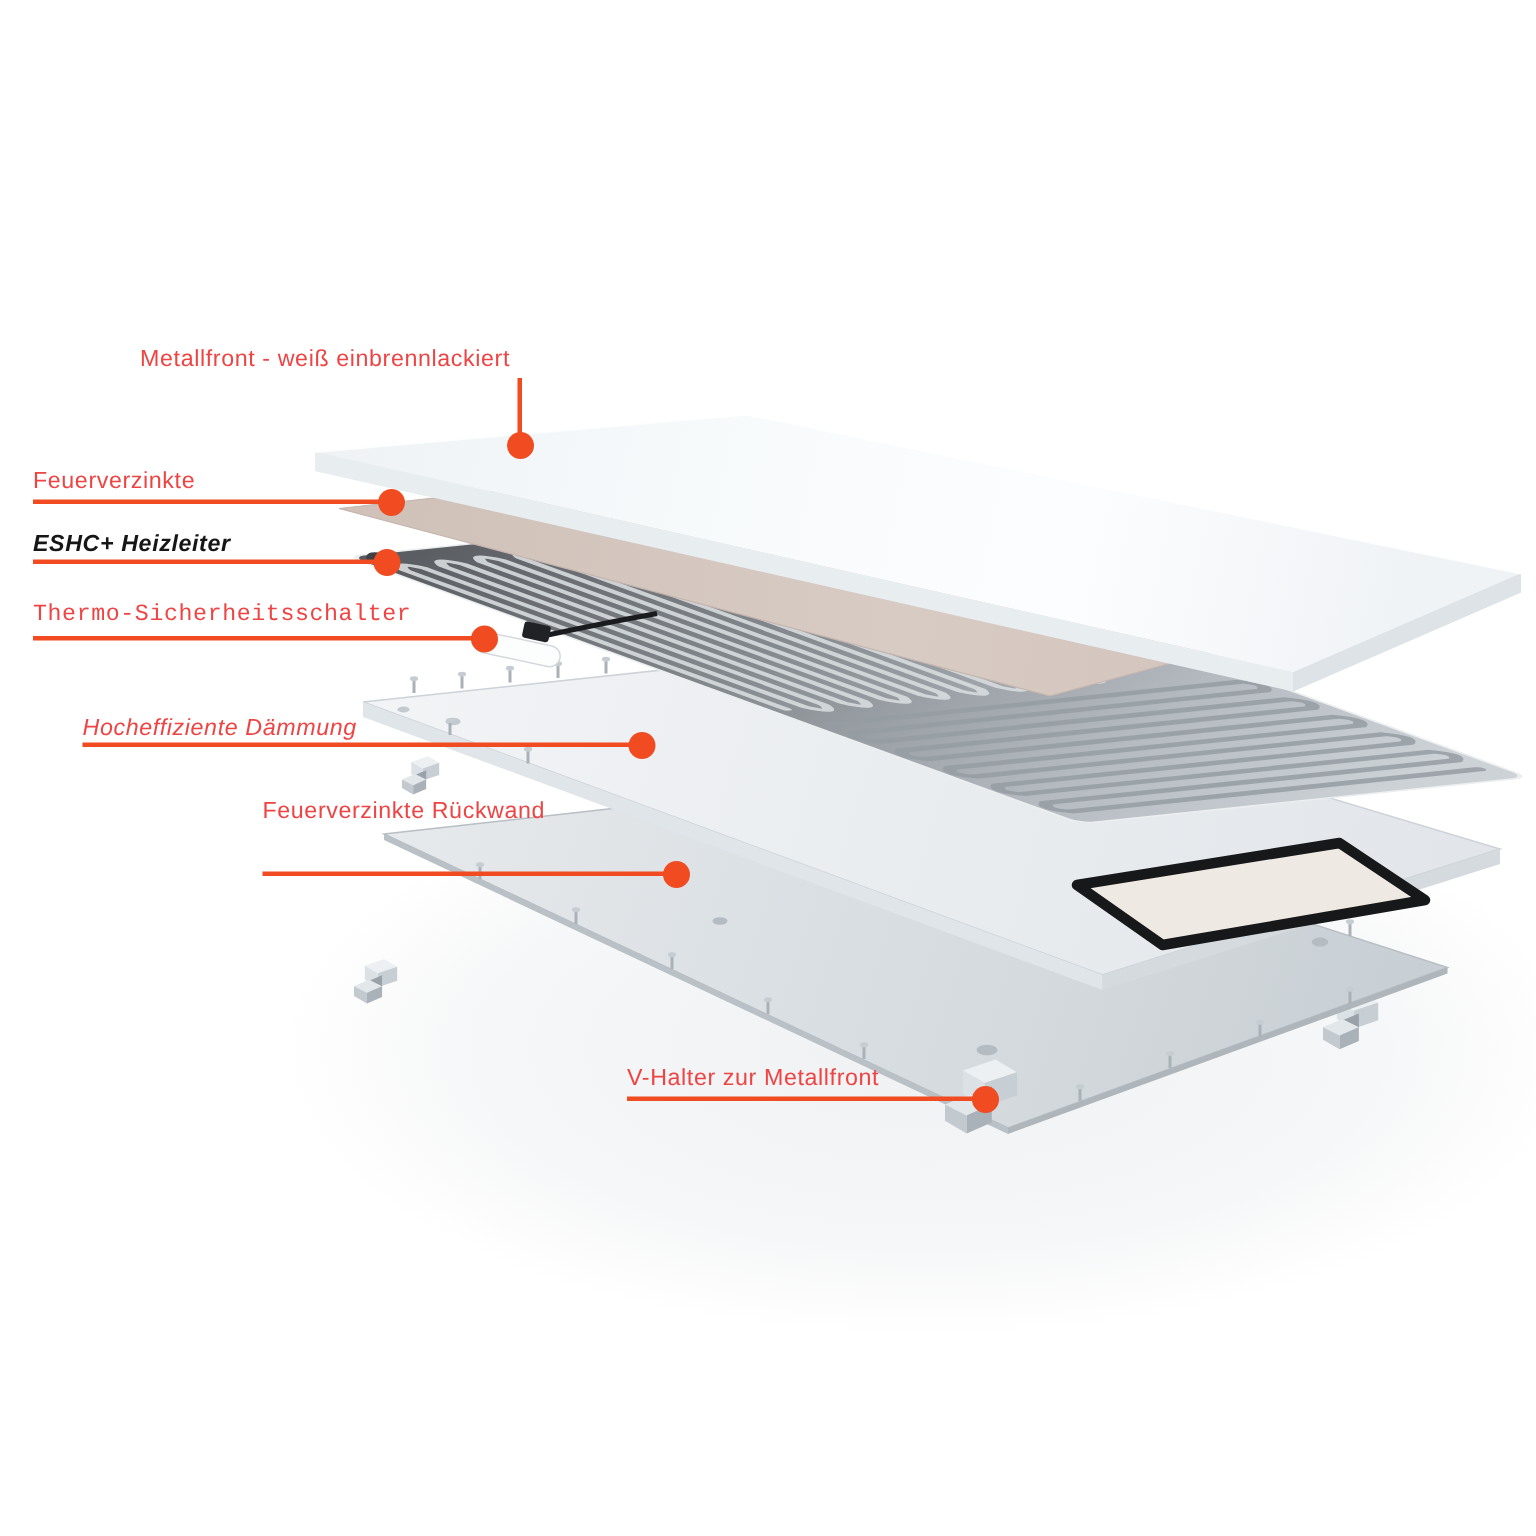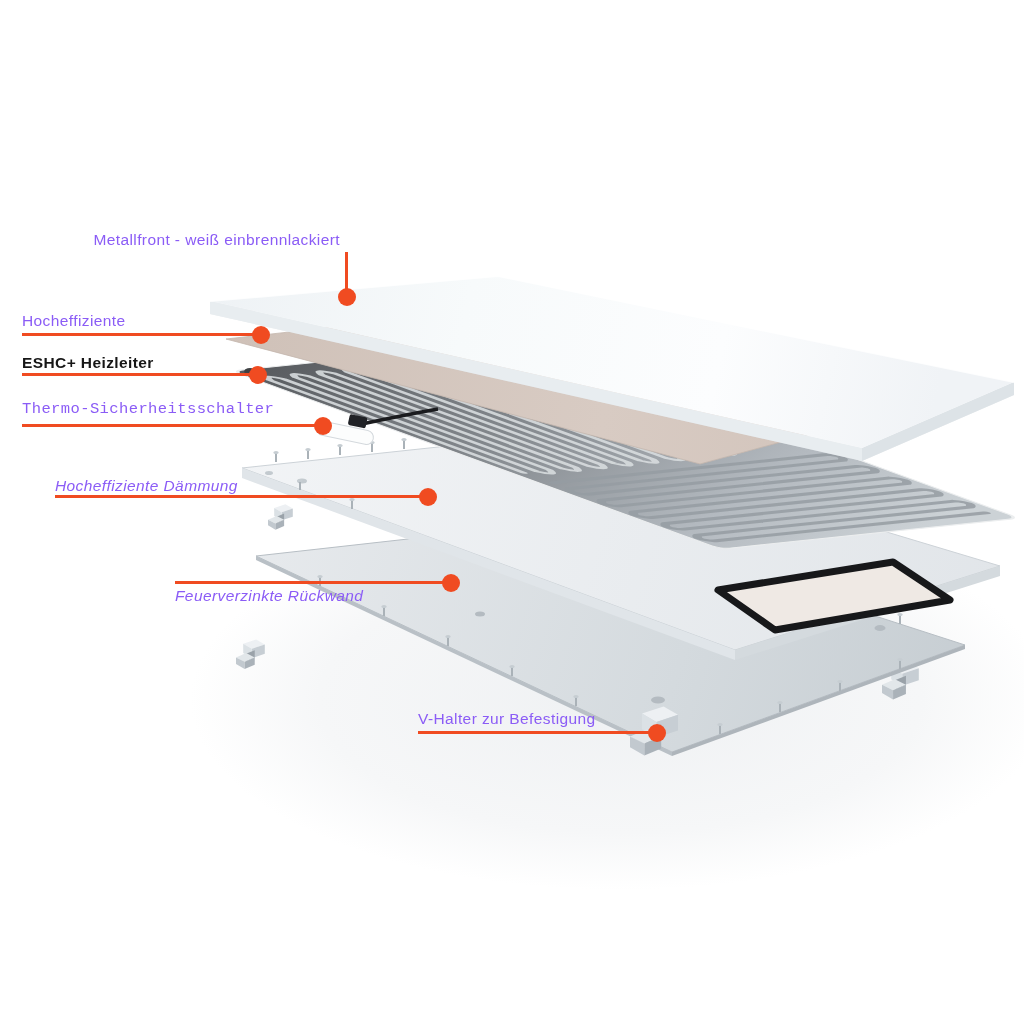--- a/index.html
+++ b/index.html
@@ -7,25 +7,25 @@
     width:1024px;height:1024px;position:relative;overflow:hidden;
     background:#ffffff;
     font-family:"Liberation Sans","DejaVu Sans",sans-serif;
   }
   .scene{position:absolute;inset:0;}
   svg.diagram{position:absolute;left:0;top:0;}
   .label{
     position:absolute;
     font-size:15.5px;
     letter-spacing:.4px;
-    color:#8b5cf6;
+    color:#ef4444;
     white-space:nowrap;
     line-height:18px;
   }
-  .label.bold{font-weight:700;color:#161616;}
+  .label.bold{font-weight:700;color:#161616;font-style:italic;}
   .leader{
     position:absolute;
     background:var(--accent,#f04b21);
   }
   .leader.h{height:3px;}
   .leader.v{width:3px;}
   .dot{
     position:absolute;width:18px;height:18px;border-radius:50%;
     background:var(--accent,#f04b21);
   }
@@ -43,21 +43,21 @@
   .dot3{left:249px;top:366px;}
   
   .l4{left:22px;top:400px;font-family:Liberation Mono, monospace;}
   .line4{left:22px;top:424px;width:301px;}
   .dot4{left:314px;top:417px;}
   
   .l5{left:55px;top:477px;font-style:italic;}
   .line5{left:55px;top:495px;width:373px;}
   .dot5{left:419px;top:488px;}
   
-  .l6{left:175px;top:587px;font-style:italic;}
+  .l6{left:175px;top:532px;}
   .line6{left:175px;top:581px;width:276px;}
   .dot6{left:442px;top:574px;}
   
   .l7{left:418px;top:710px;}
   .line7{left:418px;top:731px;width:239px;}
   .dot7{left:648px;top:724px;}
 </style>
 </head>
 <body style="background: rgb(255, 255, 255);">
 
@@ -181,37 +181,37 @@
     <polygon points="862,448 1014,382 1014,395 862,461" fill="#dde3e7"></polygon>
     <polygon points="210,301 498,276 1014,382 862,448" fill="url(#slabGrad)"></polygon>
     <polyline points="210,301 498,276 1014,382" fill="none" stroke="#ffffff" stroke-width="2" opacity="0.85"></polyline>
   </g>
 </svg>
 
 <div class="label l1">Metallfront - weiß einbrennlackiert</div>
 <div class="leader v line1"></div>
 <div class="dot dot1"></div>
 
-<div class="label l2">Hocheffiziente</div>
+<div class="label l2">Feuerverzinkte</div>
 <div class="leader h line2"></div>
 <div class="dot dot2"></div>
 
 <div class="label l3 bold">ESHC+ Heizleiter</div>
 <div class="leader h line3"></div>
 <div class="dot dot3"></div>
 
 <div class="label l4">Thermo-Sicherheitsschalter</div>
 <div class="leader h line4"></div>
 <div class="dot dot4"></div>
 
 <div class="label l5">Hocheffiziente Dämmung</div>
 <div class="leader h line5"></div>
 <div class="dot dot5"></div>
 
 <div class="label l6">Feuerverzinkte Rückwand</div>
 <div class="leader h line6"></div>
 <div class="dot dot6"></div>
 
-<div class="label l7">V-Halter zur Befestigung</div>
+<div class="label l7">V-Halter zur Metallfront</div>
 <div class="leader h line7"></div>
 <div class="dot dot7"></div>
 
 </div>
 
 </body></html>

